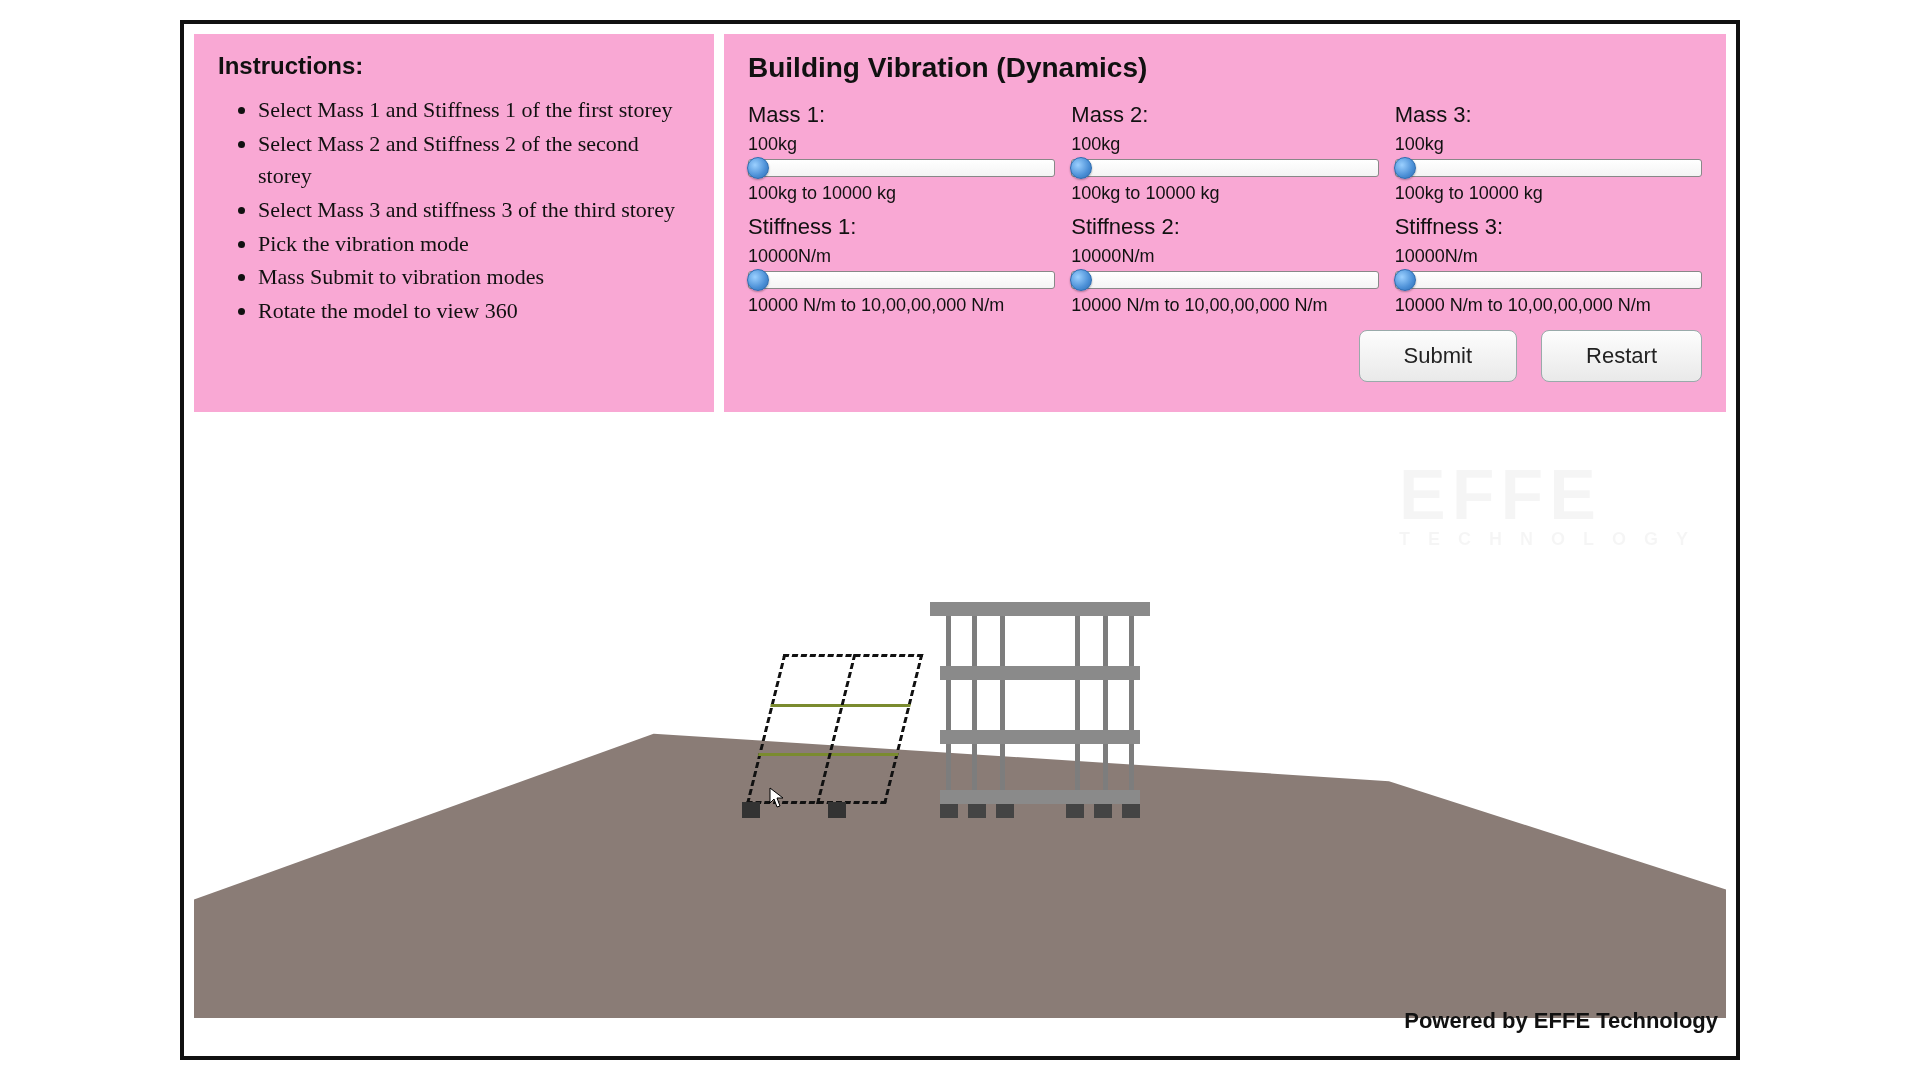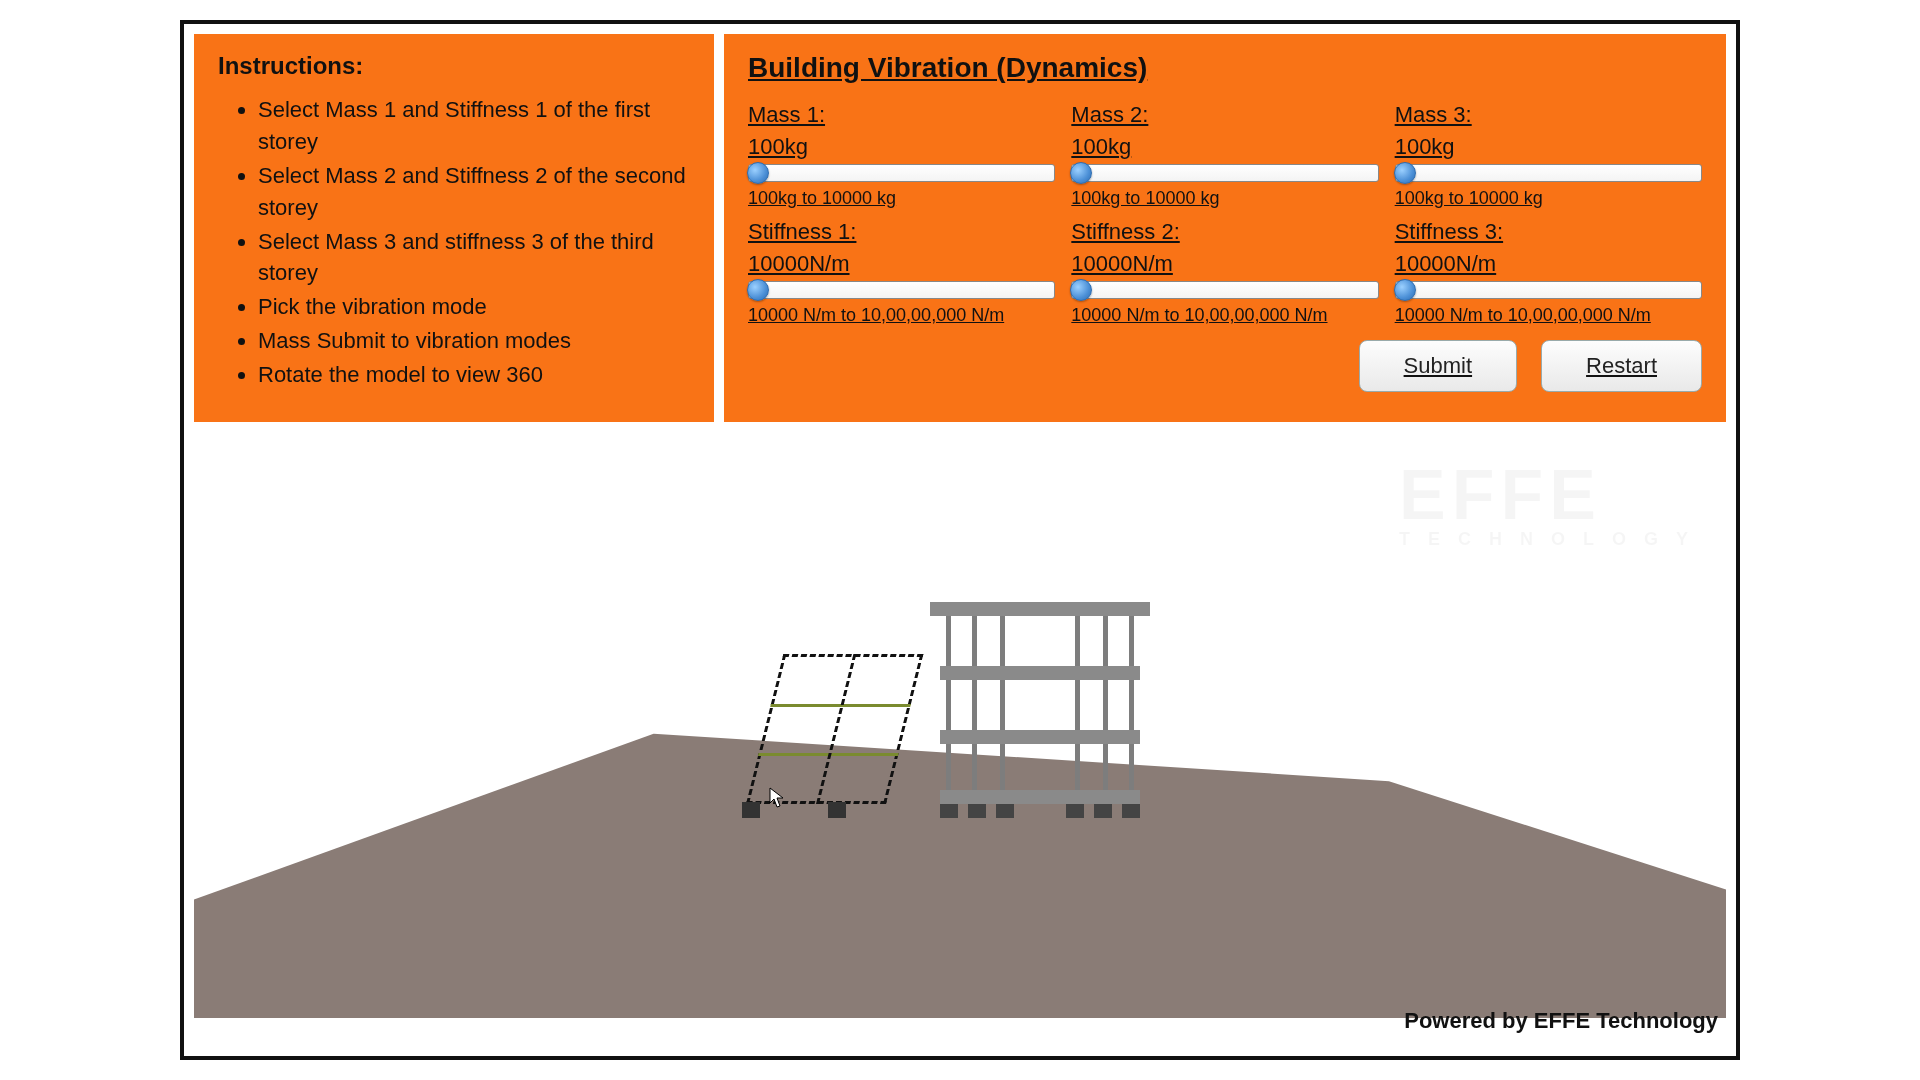--- a/index.html
+++ b/index.html
@@ -17,62 +17,62 @@
     height: 1040px;
     position: relative;
     background: #fff;
   }
   .top-row {
     display: flex;
     gap: 10px;
     padding: 10px;
   }
   .panel {
-    background: #f97316;
+    background: #f9a8d4;
     padding: 18px 24px;
     color: #111;
   }
   .instructions {
     flex: 0 0 520px;
   }
   .instructions h3 {
     font-size: 24px;
     font-weight: bold;
     margin-bottom: 14px;
   }
   .instructions ul {
     list-style: disc;
     padding-left: 40px;
+    font-family: Liberation Serif, serif;
   }
   .instructions li {
     font-size: 22px;
     line-height: 1.45;
     margin-bottom: 2px;
   }
   .controls {
     flex: 1;
-    text-decoration: underline;
   }
   .controls h2 {
     font-size: 28px;
     font-weight: bold;
     margin-bottom: 18px;
   }
   .grid {
     display: grid;
     grid-template-columns: repeat(3, 1fr);
     gap: 10px 16px;
   }
   .control-group { }
   .control-label {
     font-size: 22px;
     margin-bottom: 4px;
   }
   .control-value {
-    font-size: 22px;
+    font-size: 18px;
     margin-bottom: 4px;
     margin-top: 6px;
   }
   .slider {
     width: 100%;
     height: 18px;
     background: linear-gradient(#fff,#f4f4f4);
     border: 1px solid #888;
     border-radius: 3px;
     position: relative;

